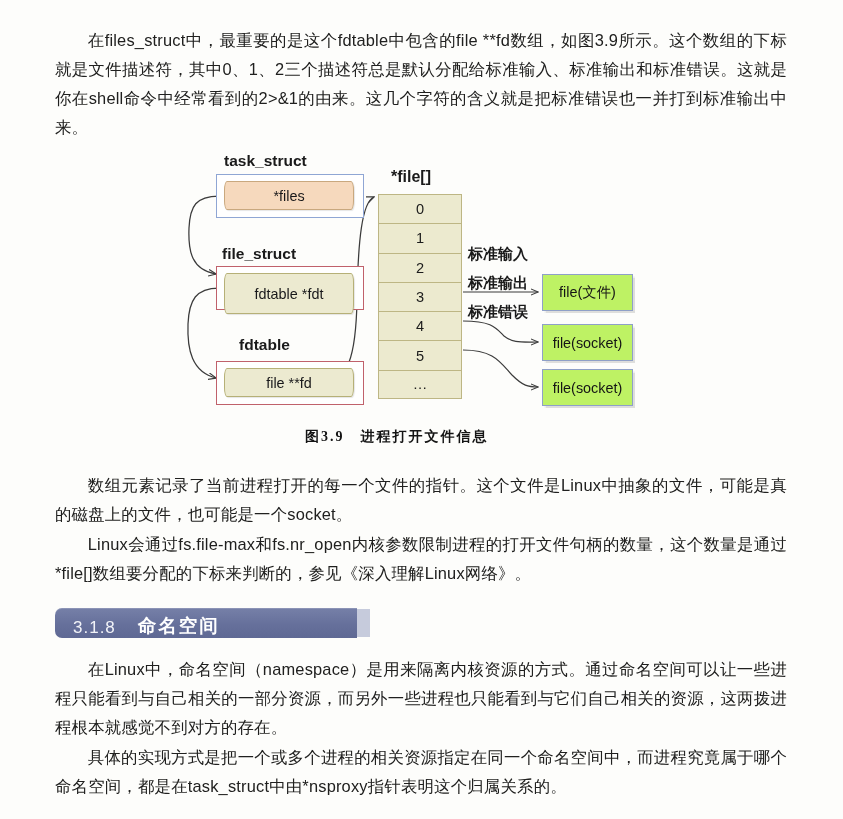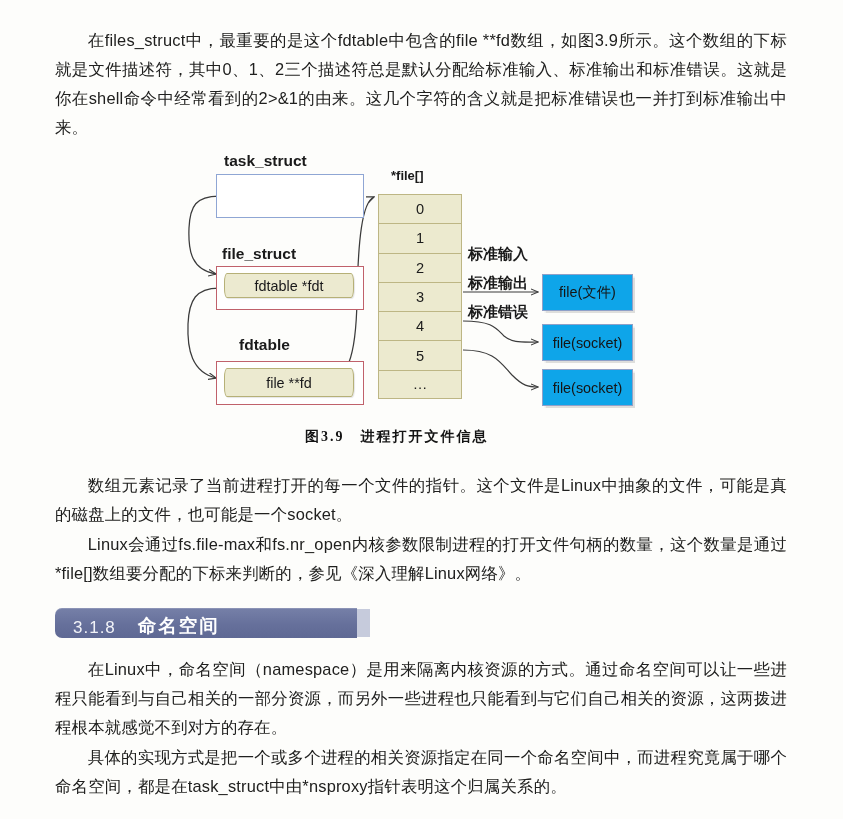--- a/index.html
+++ b/index.html
@@ -92,21 +92,21 @@
     align-items: center;
     justify-content: center;
     font-size: 14.6px;
     color: #1b1b1b;
   }
   .cell:last-child { border-bottom-width: 1.1px; }
 
   .fbox {
     position: absolute;
     box-sizing: border-box;
-    background: #0ea5e9;
+    background: #bef264;
     border: 1.2px solid #8fa0c8;
     display: flex;
     align-items: center;
     justify-content: center;
     font-size: 14.4px;
     color: #151515;
     box-shadow: 1.5px 1.5px 1px rgba(0,0,0,0.12);
   }
 
   svg.conns {
@@ -179,30 +179,31 @@
 
     <path d="M463,292 L538,292" fill="none" stroke="#3b3b3b" stroke-width="1.2" marker-end="url(#ah)"></path>
 
     <path d="M463,321 C492,321 496,328 504,336 C513,343 520,342 538,342" fill="none" stroke="#3b3b3b" stroke-width="1.2" marker-end="url(#ah)"></path>
 
     <path d="M463,350 C494,350 500,362 512,375 C523,386 528,387 538,387" fill="none" stroke="#3b3b3b" stroke-width="1.2" marker-end="url(#ah)"></path>
   </svg>
 
   <div class="node-title" style="left:224px; top:152px;text-align:center;">task_struct</div>
   <div class="outer-box outer-blue" style="left:216px; top:174px; width:148px; height:44px;"></div>
+  <div class="inner-box inner-peach" style="left:224px; top:181px; width:130px; height:29px;">*files</div>
 
   <div class="node-title" style="left:222px; top:245px;">file_struct</div>
   <div class="outer-box outer-red" style="left:216px; top:266px; width:148px; height:44px;"></div>
-  <div class="inner-box inner-khaki" style="left:224px; top:273px; width:130px; height:25px;">fdtable *fdt</div>
+  <div class="inner-box inner-khaki" style="left:224px; top:273px; width:130px; height:41px;">fdtable *fdt</div>
 
   <div class="node-title" style="left:239px; top:336px;">fdtable</div>
   <div class="outer-box outer-red" style="left:216px; top:361px; width:148px; height:44px;"></div>
   <div class="inner-box inner-khaki" style="left:224px; top:368px; width:130px; height:29px;">file **fd</div>
 
-  <div class="node-title" style="left:391px; top:168px; font-size:13px;">*file[]</div>
+  <div class="node-title" style="left:391px; top:168px; font-size:16px;">*file[]</div>
   <div class="cellstack" style="left:378px; top:194px; width:84px; height:205px;">
       <div class="cell" style="height: 29.2857px;">0</div>
       <div class="cell" style="height: 29.2857px;">1</div>
       <div class="cell" style="height: 29.2857px;">2</div>
       <div class="cell" style="height: 29.2857px;">3</div>
       <div class="cell" style="height: 29.2857px;">4</div>
       <div class="cell" style="height: 29.2857px;">5</div>
       <div class="cell" style="height: 29.2857px;">…</div>
     </div>
 

